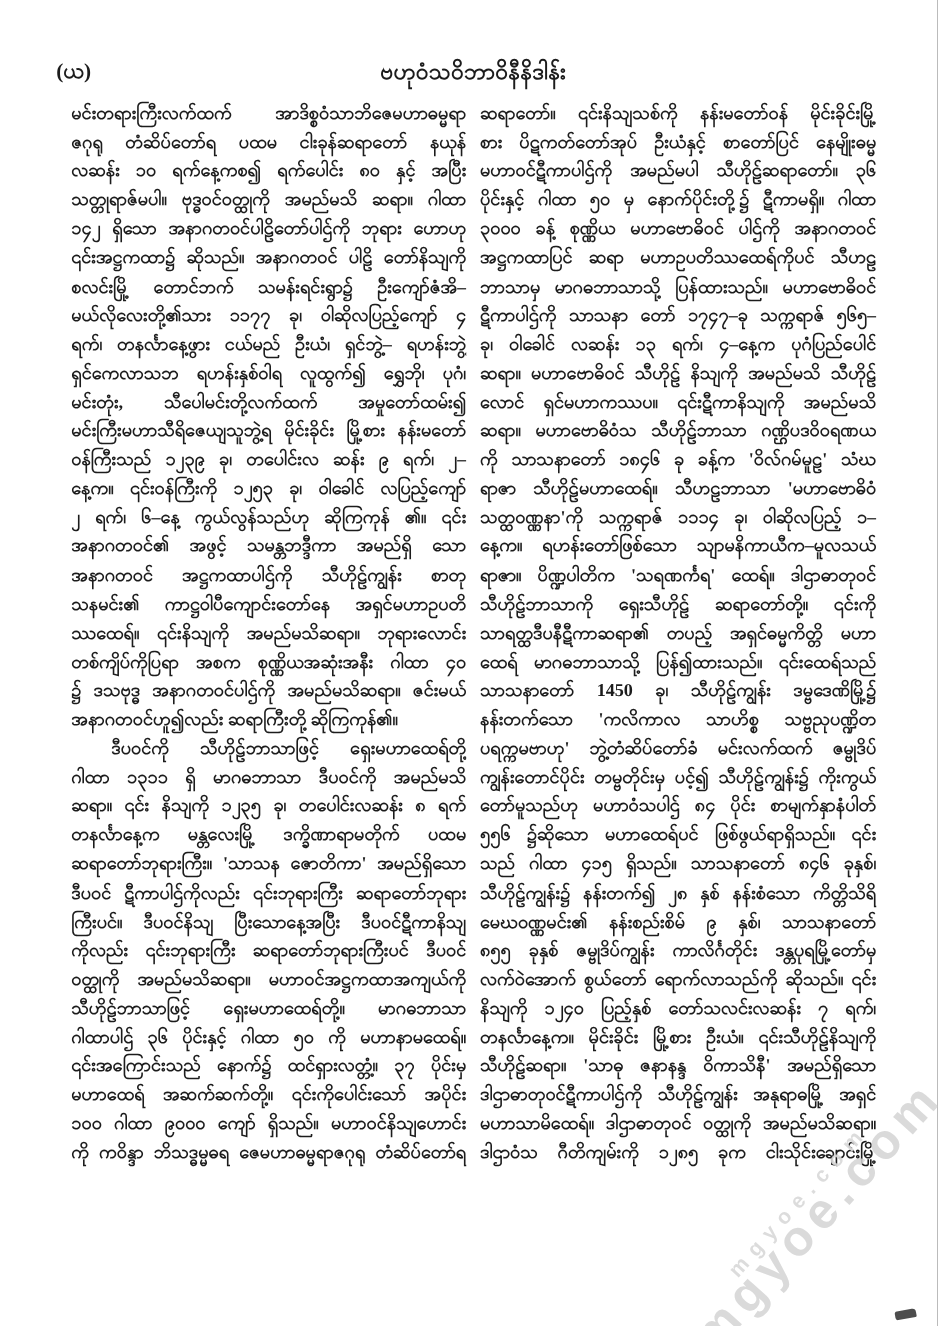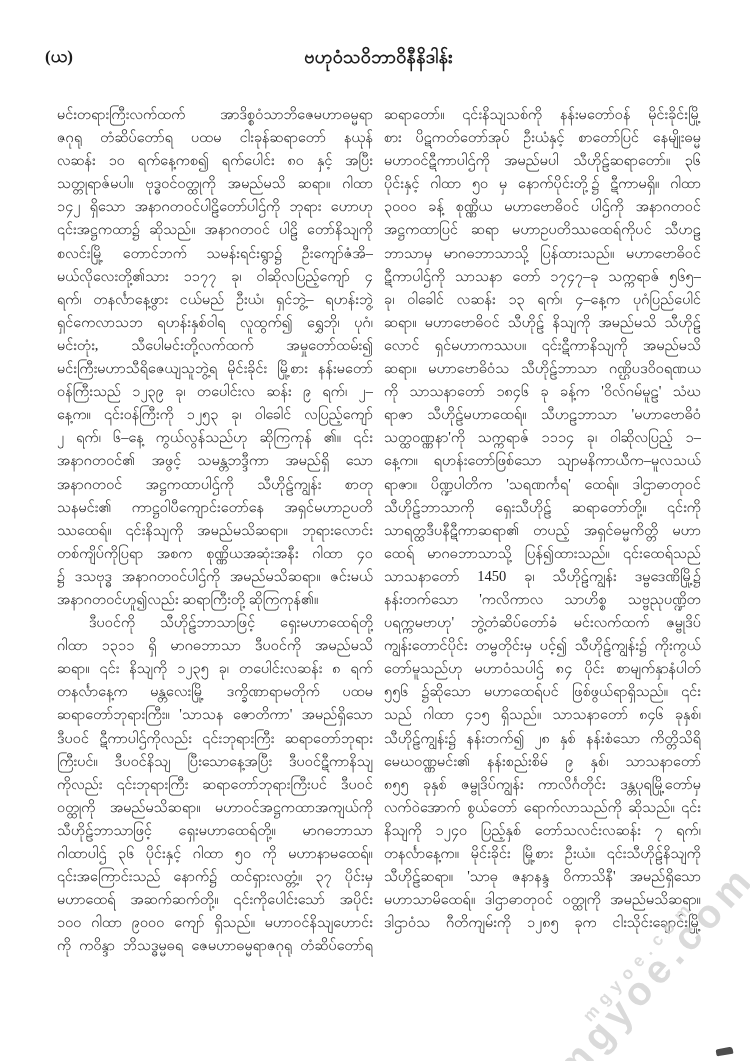--- a/index.html
+++ b/index.html
@@ -14,22 +14,22 @@
   .page-label{
     position:absolute;left:45px;top:45px;
     font-size:17px;font-weight:bold;
   }
   .header-title{
     position:absolute;left:57px;right:50px;top:45px;
     text-align:center;
     font-size:18px;font-weight:bold;letter-spacing:.3px;
   }
   .column{
-    position:absolute;top:103px;
-    font-size:14.5px;font-weight:400;
+    position:absolute;top:80px;
+    font-size:14.5px;font-weight:700;
   }
   .column.left{left:57px;width:316px;}
   .column.right{left:384px;width:317px;}
   .text-line{
     height:23.1px;line-height:23.1px;
     white-space:nowrap;overflow:hidden;
     text-align:justify;
     text-align-last:justify;
     -moz-text-align-last:justify;
   }
@@ -139,20 +139,21 @@
       <div class="text-line">တော်မူသည်ဟု မဟာဝံသပါဌ် ၈၄ ပိုင်း စာမျက်နှာနံပါတ်</div>
       <div class="text-line">၅၅၆ ၌ဆိုသော မဟာထေရ်ပင် ဖြစ်ဖွယ်ရာရှိသည်။ ၎င်း</div>
       <div class="text-line">သည် ဂါထာ ၄၁၅ ရှိသည်။ သာသနာတော် ၈၄၆ ခုနှစ်၊</div>
       <div class="text-line">သီဟိုဠ်ကျွန်း၌ နန်းတက်၍ ၂၈ နှစ် နန်းစံသော ကိတ္တိသိရိ</div>
       <div class="text-line">မေဃဝဏ္ဏမင်း၏ နန်းစည်းစိမ် ၉ နှစ်၊ သာသနာတော်</div>
       <div class="text-line">၈၅၅ ခုနှစ် ဇမ္ဗုဒိပ်ကျွန်း ကာလိင်္ဂတိုင်း ဒန္တပုရမြို့တော်မှ</div>
       <div class="text-line">လက်ဝဲအောက် စွယ်တော် ရောက်လာသည်ကို ဆိုသည်။ ၎င်း</div>
       <div class="text-line">နိသျကို ၁၂၄၀ ပြည့်နှစ် တော်သလင်းလဆန်း ၇ ရက်၊</div>
       <div class="text-line">တနင်္လာနေ့က။ မိုင်းခိုင်း မြို့စား ဦးယံ။ ၎င်းသီဟိုဠ်နိသျကို</div>
       <div class="text-line">သီဟိုဠ်ဆရာ။ 'သာဓု ဇနာနန္ဒ ဝိကာသိနီ' အမည်ရှိသော</div>
+      <div class="text-line">ဒါဌာဓာတုဝင်ဋီကာပါဌ်ကို သီဟိုဠ်ကျွန်း အနုရာဓမြို့ အရှင်</div>
       <div class="text-line">မဟာသာမိထေရ်။ ဒါဌာဓာတုဝင် ဝတ္ထုကို အမည်မသိဆရာ။</div>
       <div class="text-line">ဒါဌာဝံသ ဂီတိကျမ်းကို ၁၂၈၅ ခုက ငါးသိုင်းချောင်းမြို့</div>
     </div>
 
   <div class="watermark small">mgyoe.com</div>
 
   <div class="watermark large">mgyoe.com</div>
 
   <div class="scan-artifact"></div>
 

